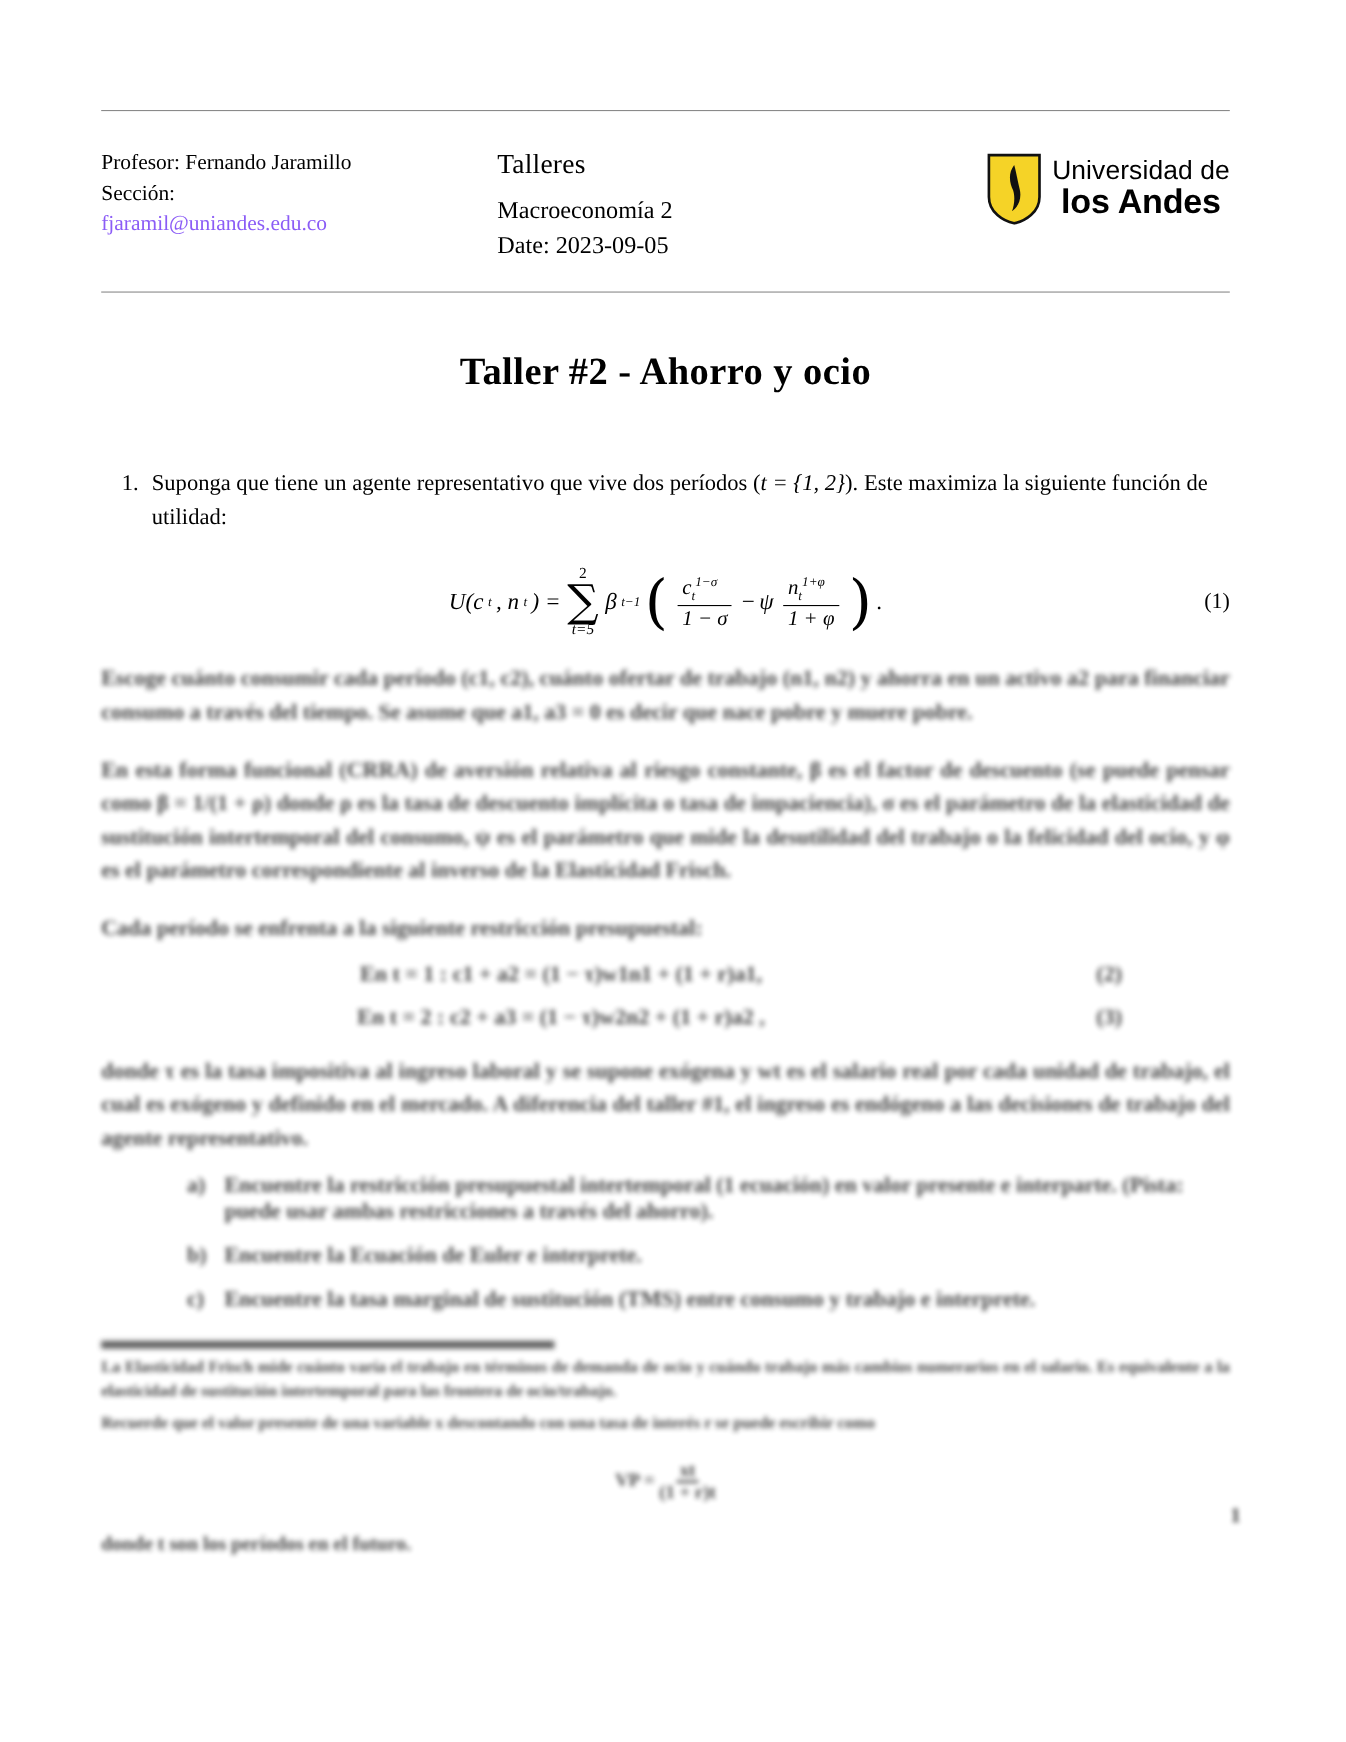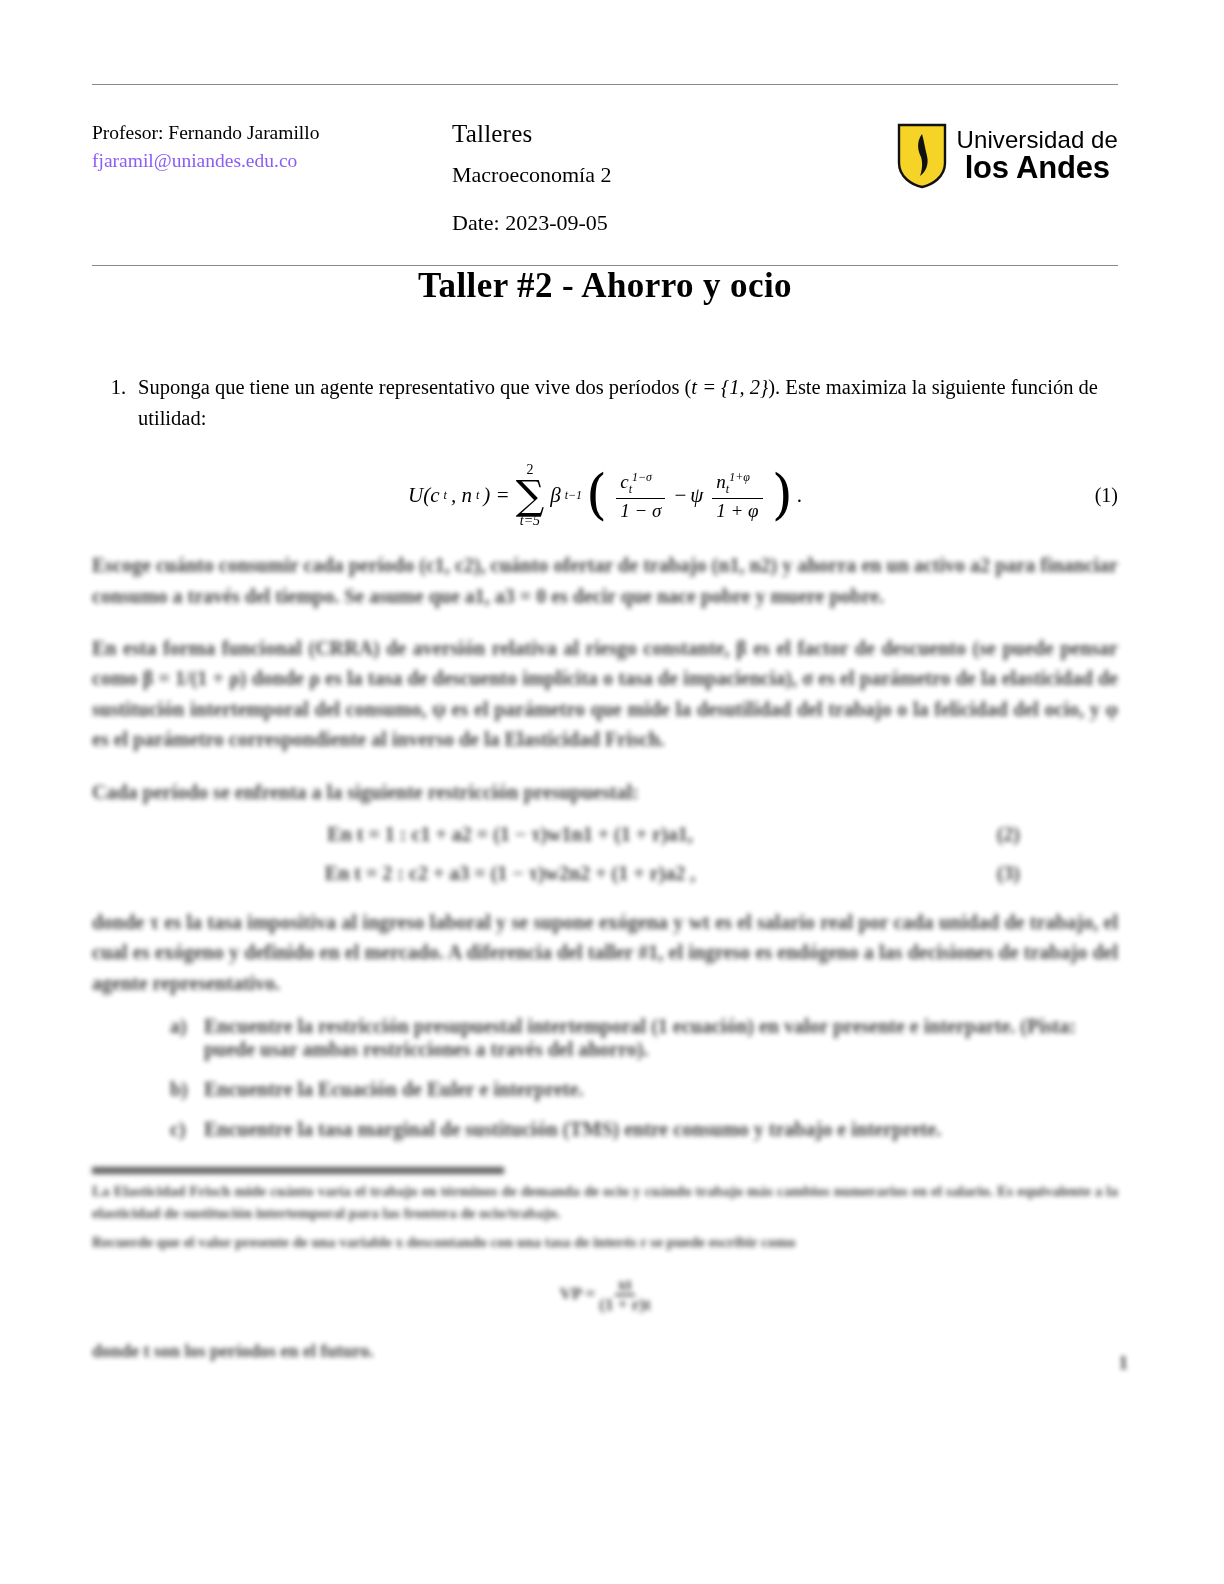--- a/index.html
+++ b/index.html
@@ -8,21 +8,21 @@
     width: 1224px;
     height: 1584px;
     background: #ffffff;
     font-family: "Liberation Serif", serif;
     color: #000000;
     position: relative;
     overflow: hidden;
   }
   .page {
     position: absolute;
-    left: 0; top: 0;
+    left: 0; top: 16px;
     width: 1224px; height: 1448px;
   }
   .content {
     position: absolute;
     left: 92px;
     top: 84px;
     width: 1026px;
   }
   
   .rule {
@@ -79,20 +79,21 @@
     text-align: center;
   }
   .logo-text .l1 { font-size: 24px; font-weight: 400; letter-spacing: .1px;}
   .logo-text .l2 { font-size: 31px; font-weight: 700; letter-spacing: -.2px; }
 
   
   .doc-title {
     text-align: center;
     font-size: 35px;
     font-weight: 700;
+    margin-top: 52px;
     letter-spacing: .4px;
   }
 
   
   .body-wrap { margin-top: 66px; }
   .item {
     display: flex;
     font-size: 20.5px;
     line-height: 1.5;
   }
@@ -224,26 +225,27 @@
 <body>
 
 <div class="page">
   <div class="content">
 
     <div class="rule"></div>
 
     <div class="header">
       <div class="hdr-left">
         <div>Profesor: Fernando Jaramillo</div>
+        <div>Sección:</div>
         <div class="email">fjaramil@uniandes.edu.co</div>
       </div>
       <div class="hdr-center">
         <div class="big">Talleres</div>
         <div class="sub">Macroeconomía 2</div>
-        <div class="sub" style="margin-top:16px">Date: 2023-09-05</div>
+        <div class="sub" style="margin-top:0">Date: 2023-09-05</div>
       </div>
       <div class="hdr-right">
         <div class="logo">
           <span class="shield">
             <svg width="52" height="66" viewBox="0 0 52 66">
               <path d="M3 2 H49 V40 C49 54 36 62 26 64 C16 62 3 54 3 40 Z" fill="#f5d327" stroke="#111" stroke-width="2.4"></path>
               <path d="M26 11 C20 19 22 28 25 34 C27 40 26 48 24 53 C30 49 33 41 31 33 C29 25 28 18 26 11 Z" fill="#111"></path>
             </svg>
           </span>
           <span class="logo-text">

